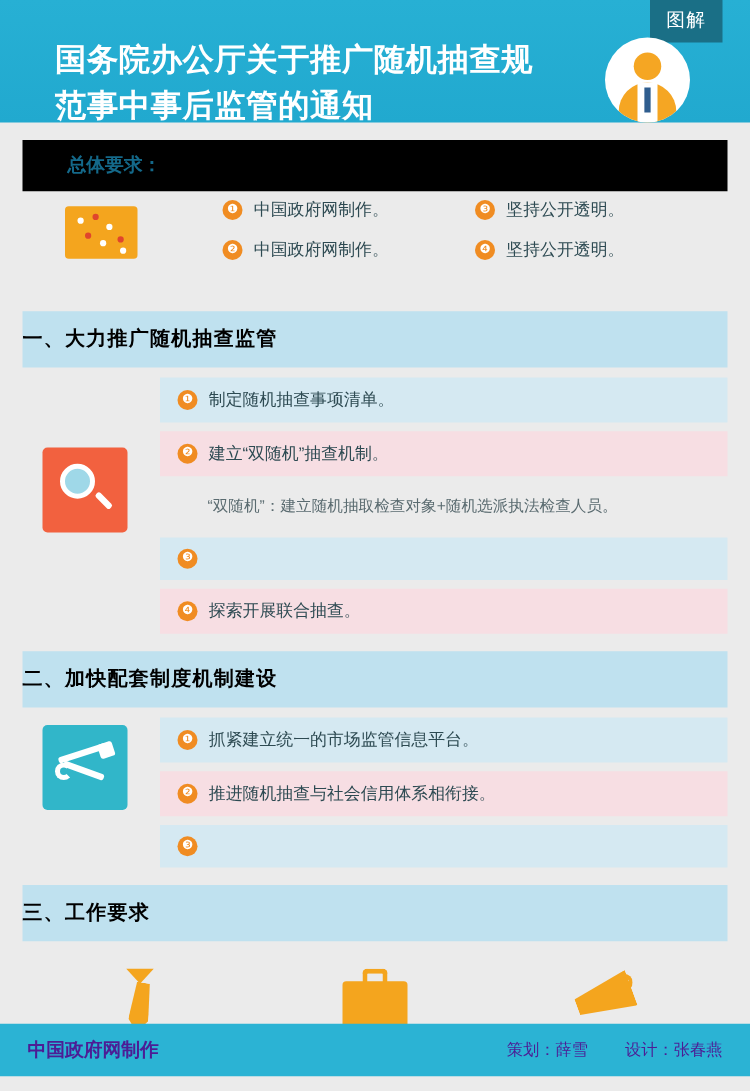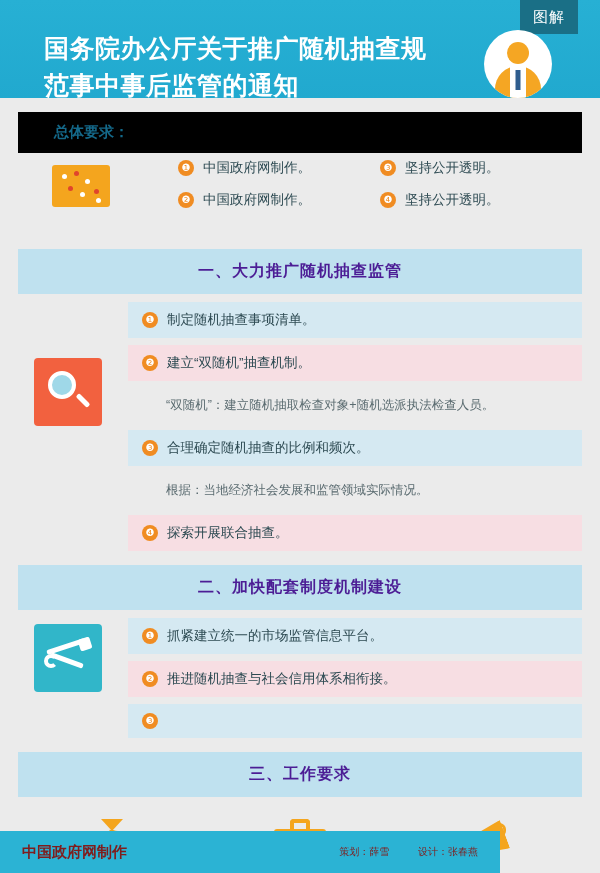--- a/index.html
+++ b/index.html
@@ -110,24 +110,24 @@
   .band {
     background: #000000;
     color: #14698a;
     font-size: 15px;
     font-weight: bold;
     padding: 11px 0 11px 36px;
     margin-top: 14px;
   }
   .section-title {
     background: #bfe1ef;
-    color: #4c1d95;
+    color: #000000;
     font-size: 16px;
     font-weight: bold;
-    text-align: center;
+    text-align: left;
     letter-spacing: 1px;
     padding: 12px 0;
     margin-top: 14px;
   }
 
   .block {
     position: relative;
     margin-top: 8px;
     min-height: 50px;
   }
@@ -327,34 +327,34 @@
     position: absolute; left: 50%; top: 10px; transform: translateX(30%);
     width: 14px; height: 14px;
     border: 3px solid #f4a51e; border-left-color: transparent; border-bottom-color: transparent;
     border-radius: 50%; box-sizing: border-box;
   }
 
   
   .footer {
     position: absolute;
     left: 0;
-    bottom: 0;
-    width: 500px;
+    bottom: 12px;
+    width: 600px;
     height: 42px;
     background: #2bb3d4;
-    color: #7f1d1d;
+    color: #4c1d95;
     display: flex;
     align-items: center;
     justify-content: space-between;
     padding: 0 22px;
     box-sizing: border-box;
     font-size: 14px;
   }
   .footer-left { font-weight: bold; font-size: 15px; }
-  .footer-right { font-size: 10px; }
+  .footer-right { font-size: 13px; }
   .footer-right span { margin-left: 26px; }
 </style>
 </head>
 <body>
 
 <div class="page">
 
   <div class="header">
     <div class="header-badge">图解</div>
     <div class="header-title">国务院办公厅关于推广随机抽查规范事中事后监管的通知</div>
@@ -412,24 +412,20 @@
         </div>
         <div class="row pink">
           <span class="num">❷</span>
           <span>建立“双随机”抽查机制。</span>
         </div>
         <div class="row note">
           <span>“双随机”：建立随机抽取检查对象+随机选派执法检查人员。</span>
         </div>
         <div class="row blue">
           <span class="num">❸</span>
-          <span>合理确定随机抽查的比例和频次。</span>
-        </div>
-        <div class="row note">
-          <span>根据：当地经济社会发展和监管领域实际情况。</span>
         </div>
         <div class="row pink">
           <span class="num">❹</span>
           <span>探索开展联合抽查。</span>
         </div>
       </div>
     </div>
 
     <div class="section-title">二、加快配套制度机制建设</div>
     <div class="block">

